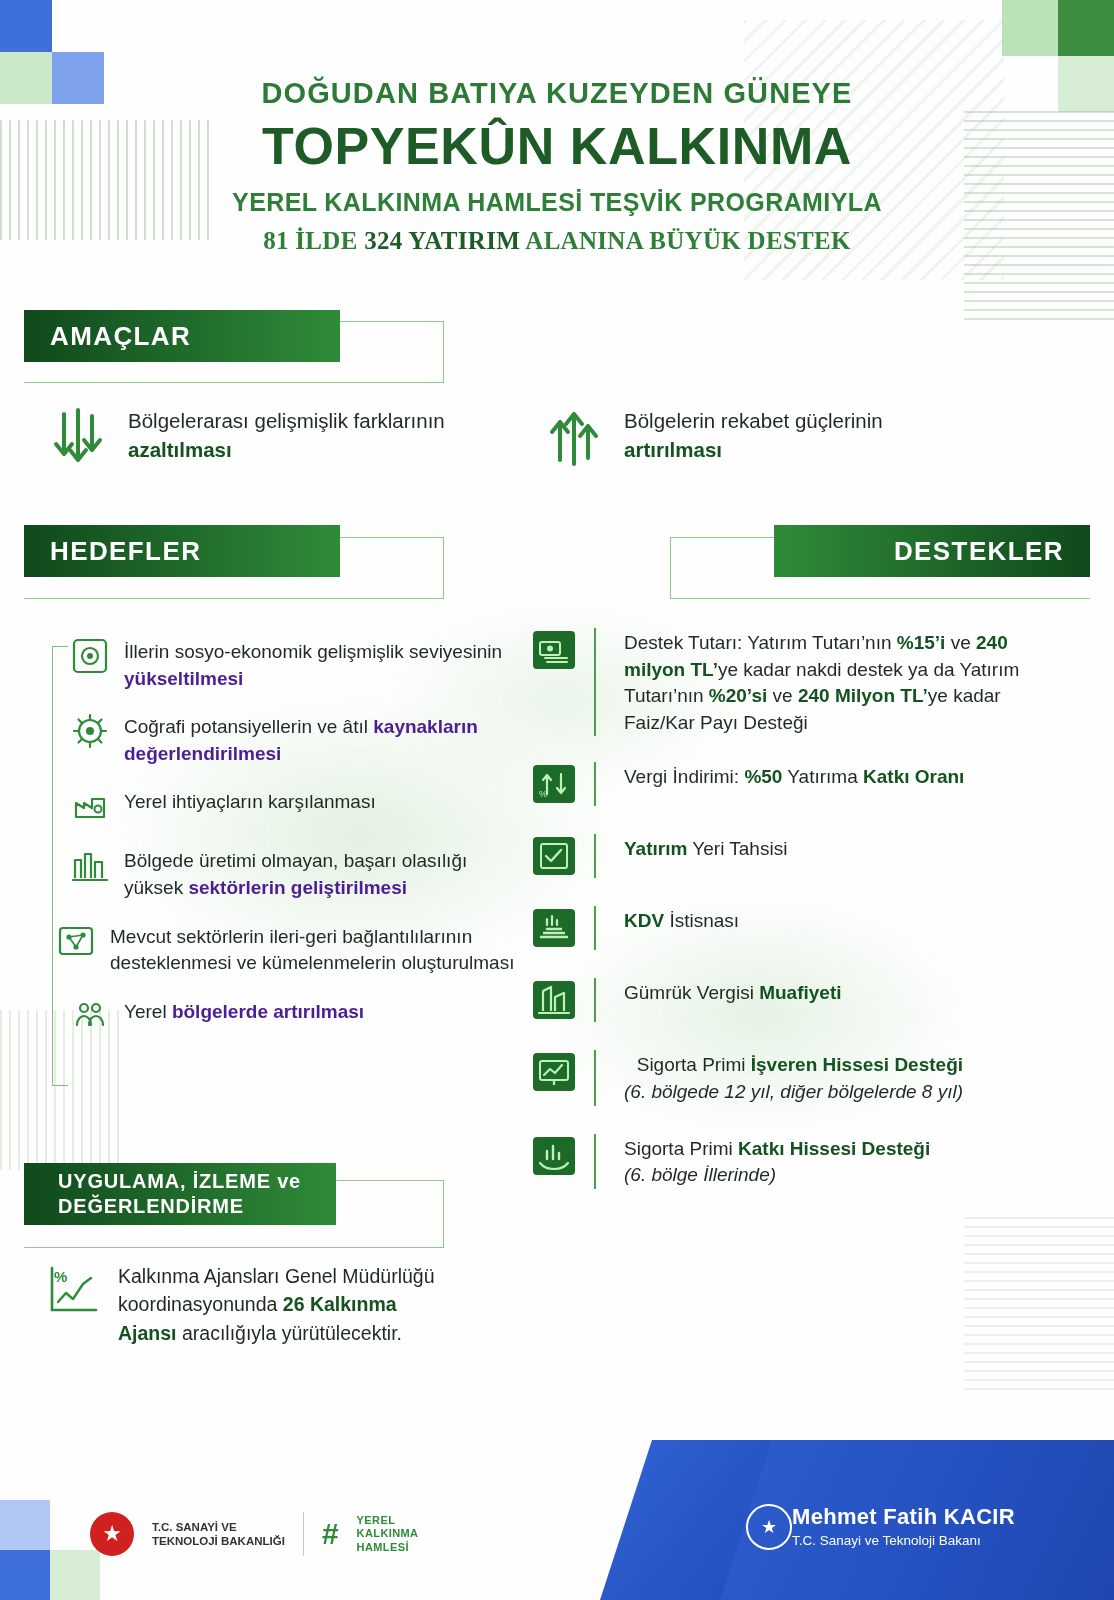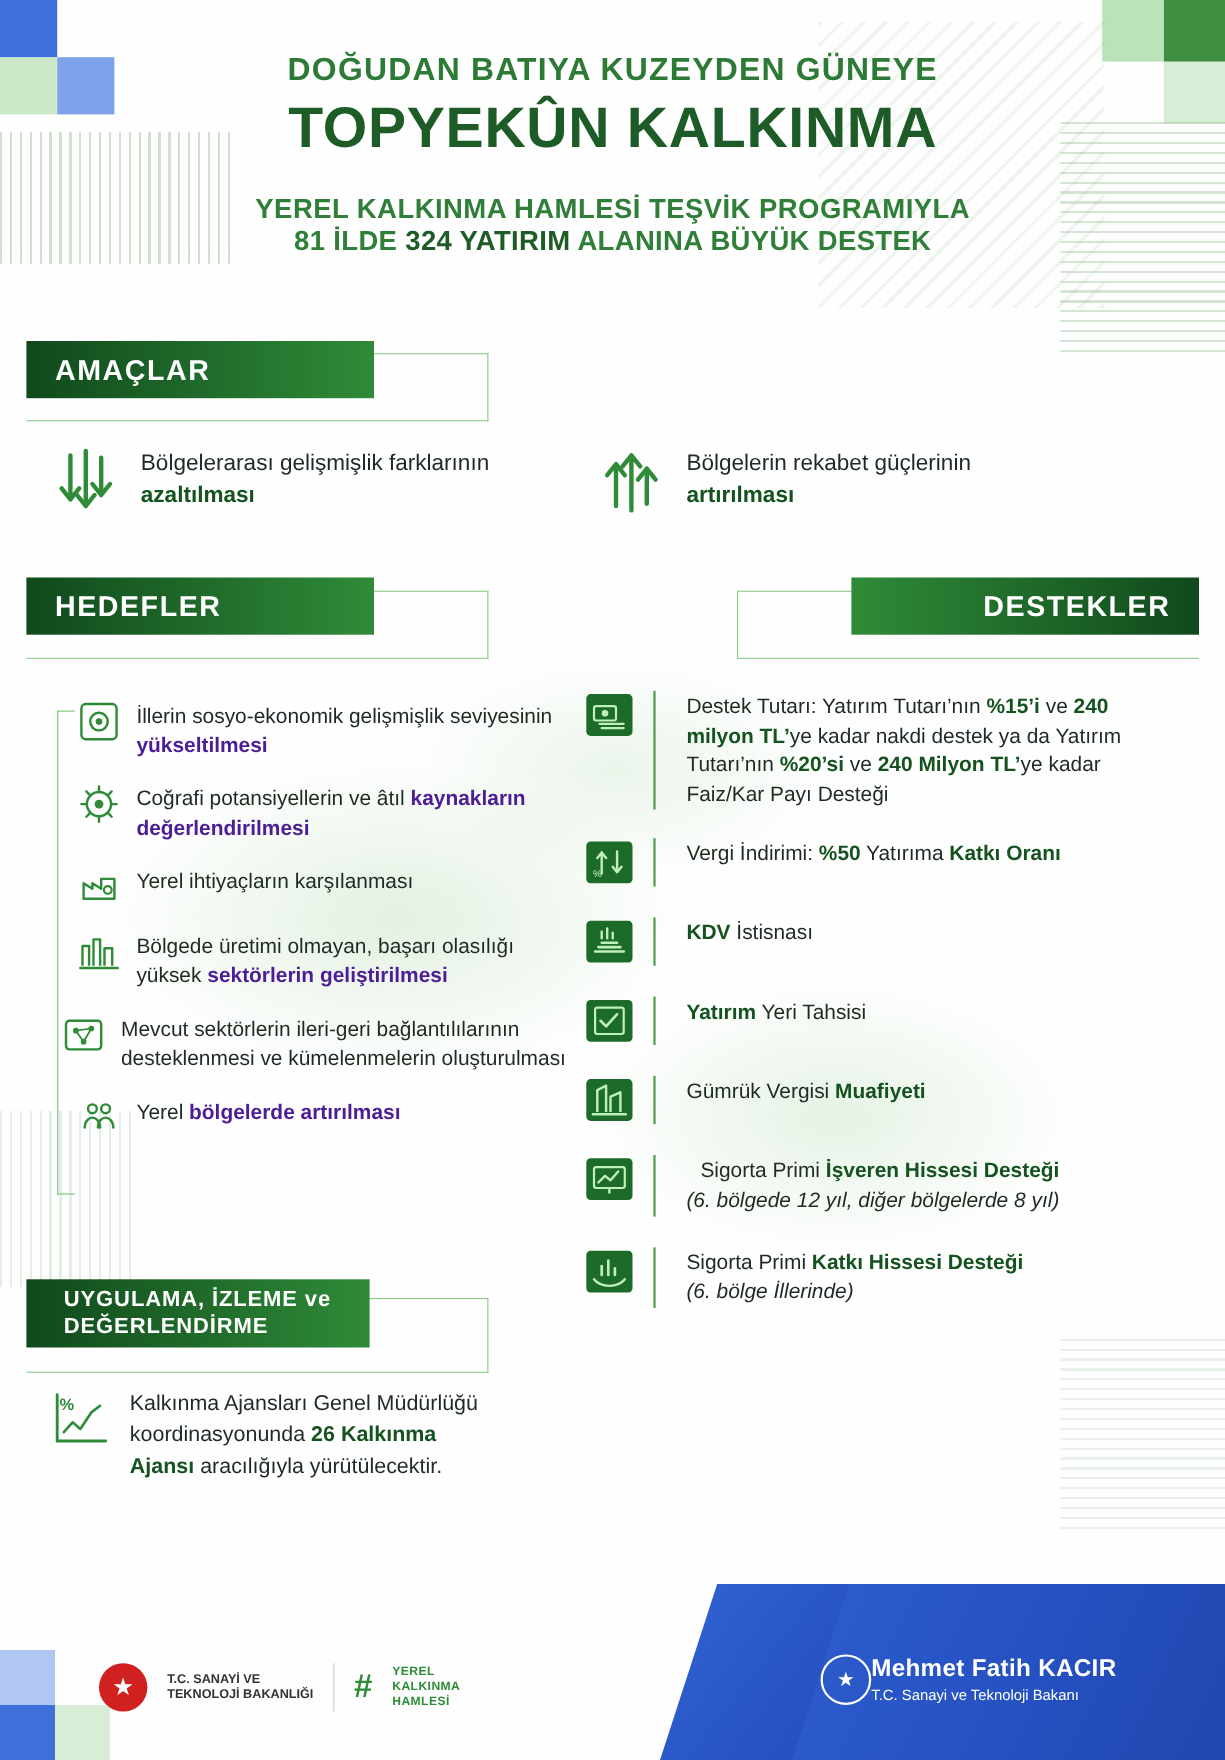--- a/index.html
+++ b/index.html
@@ -41,36 +41,36 @@
   .hatch-v {
     position: absolute;
     background-image: repeating-linear-gradient(0deg, rgba(120,170,115,0.30) 0 2px, rgba(255,255,255,0) 2px 9px);
   }
   .diag {
     position: absolute;
     background-image: repeating-linear-gradient(135deg, rgba(120,170,115,0.22) 0 3px, rgba(255,255,255,0) 3px 14px);
   }
 
   
-  .header { position: absolute; left: 0; top: 48px; width: 1114px; text-align: center; }
+  .header { position: absolute; left: 0; top: 77px; width: 1114px; text-align: center; }
   .h-line1 {
     font-size: 29px; font-weight: bold; letter-spacing: 1.1px;
     color: #2c7a35;
   }
   .h-line2 {
     font-size: 52px; font-weight: bold; letter-spacing: 0.6px;
     color: #1d5c27; margin-top: 6px;
   }
   .h-line3 {
     font-size: 25px; font-weight: bold; letter-spacing: 0.4px;
-    color: #2f7f38; margin-top: 29px;
+    color: #2f7f38; margin-top: 12px;
   }
   .h-line4 {
     font-size: 25px; font-weight: bold; letter-spacing: 0.3px;
-    color: #2f7f38; 
+    color: #2f7f38; margin-top: 10px; font-family: Liberation Serif, serif;
   }
   .h-line4 .hl { color: #1d5c27; }
 
   
   .banner {
     position: absolute; height: 52px;
     background: linear-gradient(90deg, #10491c 0%, #2f8b38 100%);
     display: flex; align-items: center;
     color: #ffffff; font-weight: bold; font-size: 26px;
     letter-spacing: 1.4px;
@@ -359,41 +359,41 @@
       <div class="des-rule"></div>
       <div class="des-text">
         <span>Vergi İndirimi: </span><b>%50</b><span> Yatırıma </span><b>Katkı Oranı</b>
       </div>
     </div>
 
     <div class="des-item" style="margin-bottom:28px;">
       <span class="des-icon">
         <svg width="46" height="42" viewBox="0 0 46 42">
             <rect x="2" y="2" width="42" height="38" rx="4" fill="#1d6b28"></rect>
+            <rect x="10" y="9" width="26" height="24" rx="2" fill="none" stroke="#bff0b8" stroke-width="2"></rect>
+            <path d="M15 21 l5 5 l10 -11" fill="none" stroke="#bff0b8" stroke-width="2.4" stroke-linecap="round" stroke-linejoin="round"></path>
+          </svg>
+      </span>
+      <div class="des-rule"></div>
+      <div class="des-text">
+        <b>Yatırım</b><span> Yeri Tahsisi</span>
+      </div>
+    </div>
+
+    <div class="des-item" style="margin-bottom:28px;">
+      <span class="des-icon">
+        <svg width="46" height="42" viewBox="0 0 46 42">
+            <rect x="2" y="2" width="42" height="38" rx="4" fill="#1d6b28"></rect>
             <path d="M10 30 h26 M13 26 h20 M16 22 h14" stroke="#bff0b8" stroke-width="2.4" stroke-linecap="round"></path>
             <path d="M16 18 v-6 M21 18 v-9 M26 18 v-5" stroke="#bff0b8" stroke-width="2.2" stroke-linecap="round"></path>
           </svg>
       </span>
       <div class="des-rule"></div>
       <div class="des-text">
         <b>KDV</b><span> İstisnası</span>
-      </div>
-    </div>
-
-    <div class="des-item" style="margin-bottom:28px;">
-      <span class="des-icon">
-        <svg width="46" height="42" viewBox="0 0 46 42">
-            <rect x="2" y="2" width="42" height="38" rx="4" fill="#1d6b28"></rect>
-            <rect x="10" y="9" width="26" height="24" rx="2" fill="none" stroke="#bff0b8" stroke-width="2"></rect>
-            <path d="M15 21 l5 5 l10 -11" fill="none" stroke="#bff0b8" stroke-width="2.4" stroke-linecap="round" stroke-linejoin="round"></path>
-          </svg>
-      </span>
-      <div class="des-rule"></div>
-      <div class="des-text">
-        <b>Yatırım</b><span> Yeri Tahsisi</span>
       </div>
     </div>
 
     <div class="des-item" style="margin-bottom:28px;">
       <span class="des-icon">
         <svg width="46" height="42" viewBox="0 0 46 42">
             <rect x="2" y="2" width="42" height="38" rx="4" fill="#1d6b28"></rect>
             <path d="M12 32 V12 l8 -4 v24 M24 32 V18 l9 -4 v18" fill="none" stroke="#bff0b8" stroke-width="2.2" stroke-linejoin="round"></path>
             <path d="M8 34 h30" stroke="#bff0b8" stroke-width="2.2" stroke-linecap="round"></path>
           </svg>

